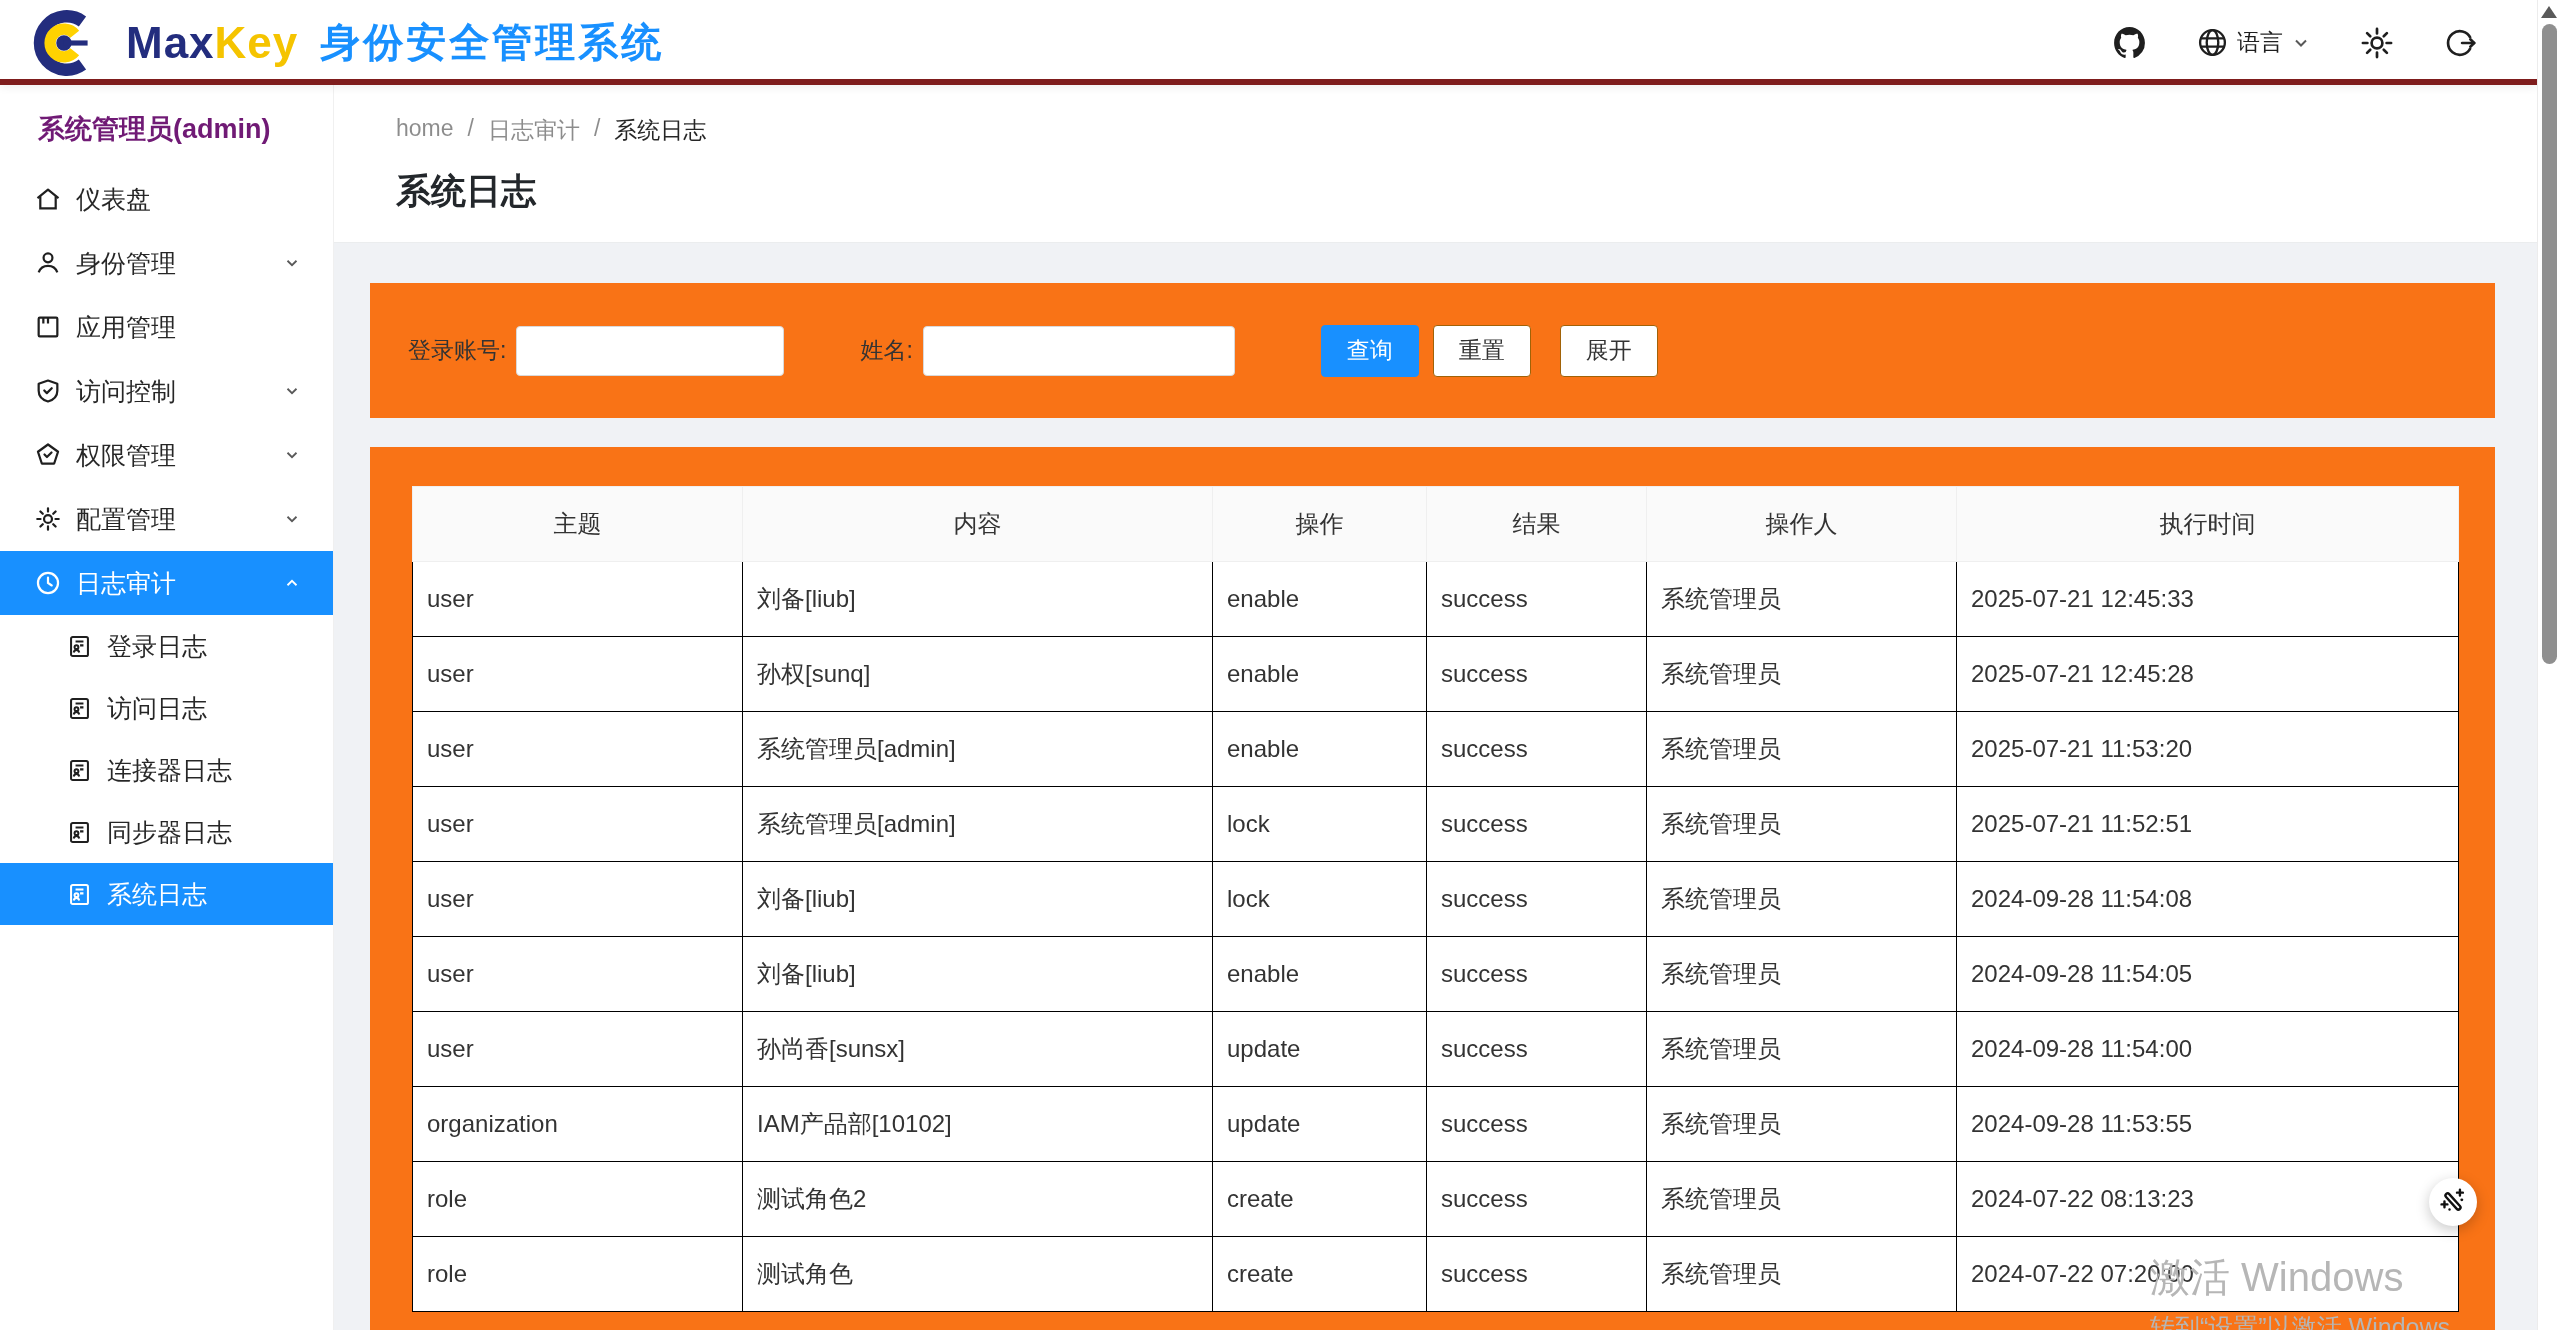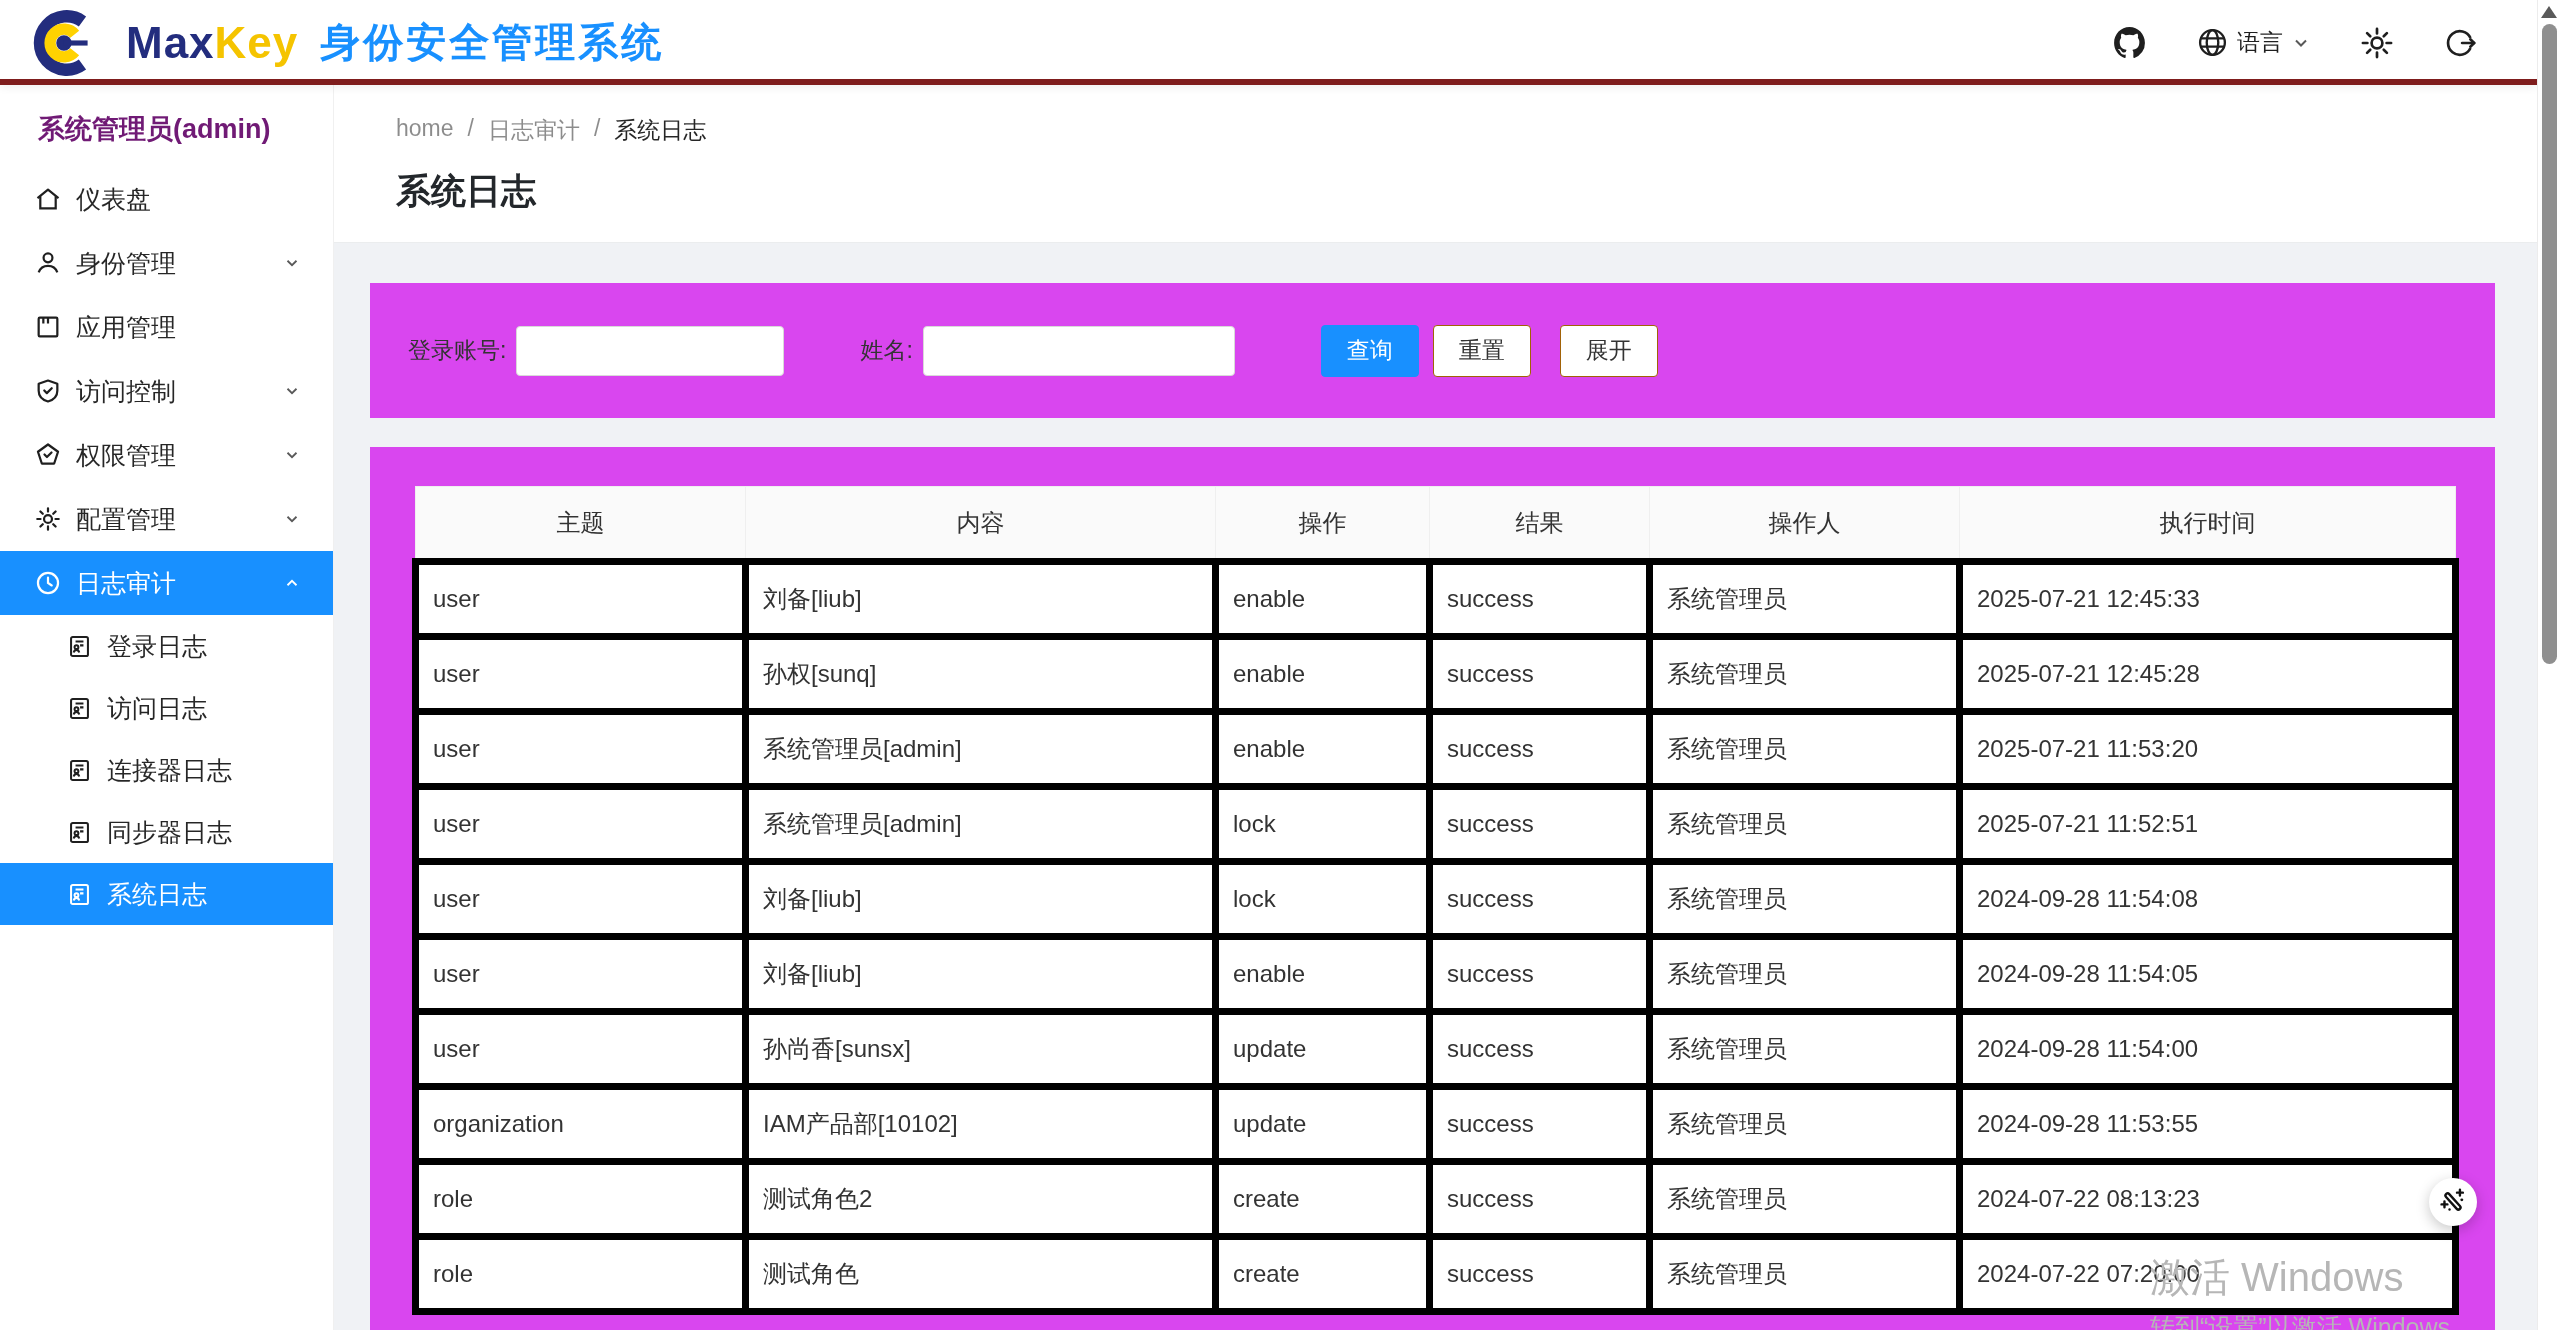--- a/index.html
+++ b/index.html
@@ -37,39 +37,39 @@
   .submenu-item.active { background:#1890ff; color:#fff; }
   .submenu-item.active .mi-icon { color:#fff; }
 
   
   .main { position:absolute; left:334px; top:85px; right:23px; bottom:0; background:#f0f2f5; }
   .title-section { background:#fff; height:158px; padding-left:62px; border-bottom:1px solid #ebedee; }
   .breadcrumb { padding-top:30px; font-size:23px; color:rgba(0,0,0,.45); display:flex; gap:14px; }
   .breadcrumb .bc-last { color:rgba(0,0,0,.85); }
   .page-title { margin-top:22px; font-size:35px; font-weight:600; color:#23272b; }
 
-  .card { background:#d946ef; margin-left:36px; width:2125px; }
+  .card { background:#f97316; margin-left:36px; width:2125px; }
   .search-card { margin-top:40px; height:135px; display:flex; align-items:center; padding-left:38px; }
   .field-label { font-size:23px; color:#333; }
   .text-input { height:50px; border:1px solid #d9d9d9; border-radius:4px; margin-left:10px;
                 font-size:23px; padding:0 14px; outline:none; color:#333; background:#fff; }
   .input-account { width:268px; }
   .input-name { width:312px; margin-left:10px; }
   .lbl-name { margin-left:76px; }
   .btn { height:52px; border-radius:4px; font-size:23px; font-family:inherit; cursor:pointer; }
   .btn-primary { width:98px; margin-left:86px; background:#1890ff; border:1px solid #1890ff; color:#fff; }
   .btn-plain { width:98px; background:#fff; border:1px solid #a16207; color:#333; }
   .btn-reset { margin-left:14px; }
   .btn-expand { margin-left:29px; }
 
   .table-card { margin-top:29px; height:960px; padding:39px 36px 0 42px; }
   table.log-table { width:100%; table-layout:fixed; border-collapse:collapse; }
   .log-table th { height:75px; background:#fafafa; border:1px solid #efefef; font-size:24px;
                   font-weight:500; color:#333; text-align:center; }
-  .log-table td { height:75px; border:7px solid #000000; font-size:24px; color:#333;
+  .log-table td { height:75px; border:1px solid #000000; font-size:24px; color:#333;
                   text-align:left; padding-left:14px; background:#fff; }
 
   
   .scrollbar { position:absolute; right:0; top:0; width:23px; height:100%; background:#fff;
                border-left:1px solid #ececec; z-index:30; }
   .scroll-up { position:absolute; top:6px; left:3px; width:0; height:0;
                border-left:8px solid transparent; border-right:8px solid transparent;
                border-bottom:12px solid #5a5a5a; cursor:pointer; }
   .scroll-thumb { position:absolute; top:24px; left:4px; width:15px; height:640px;
                   background:#8f8f8f; border-radius:8px; cursor:pointer; }

